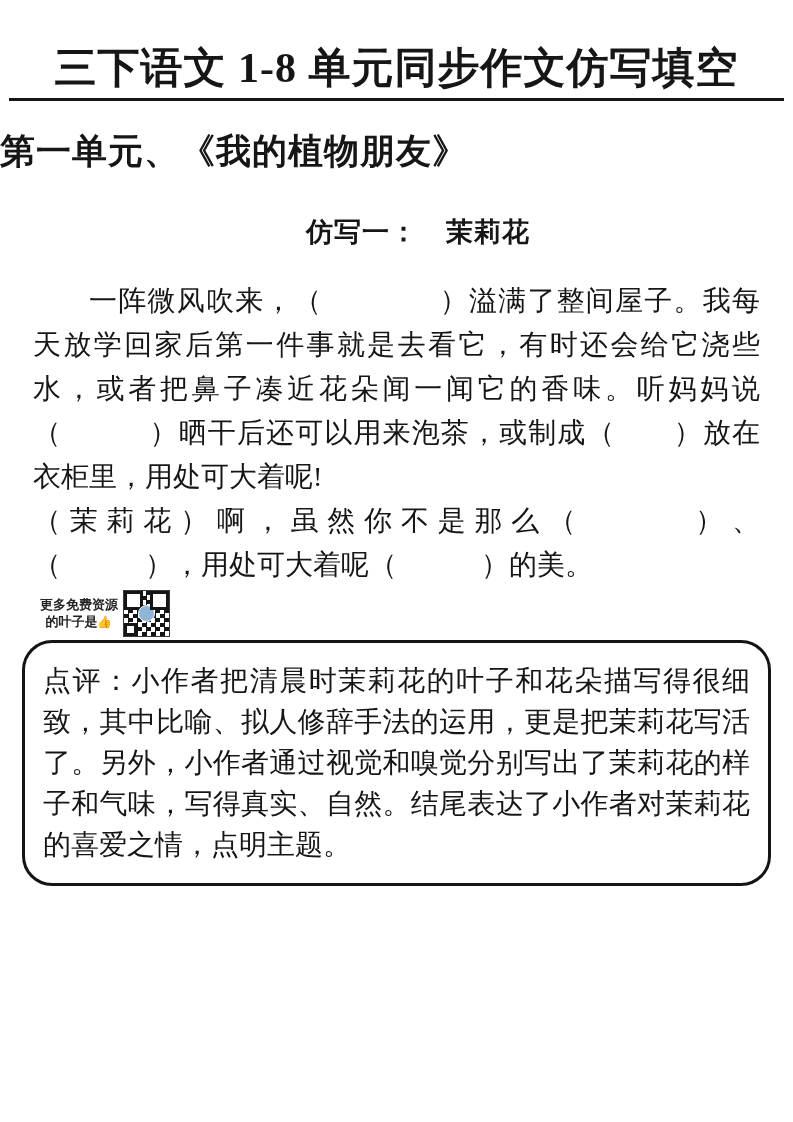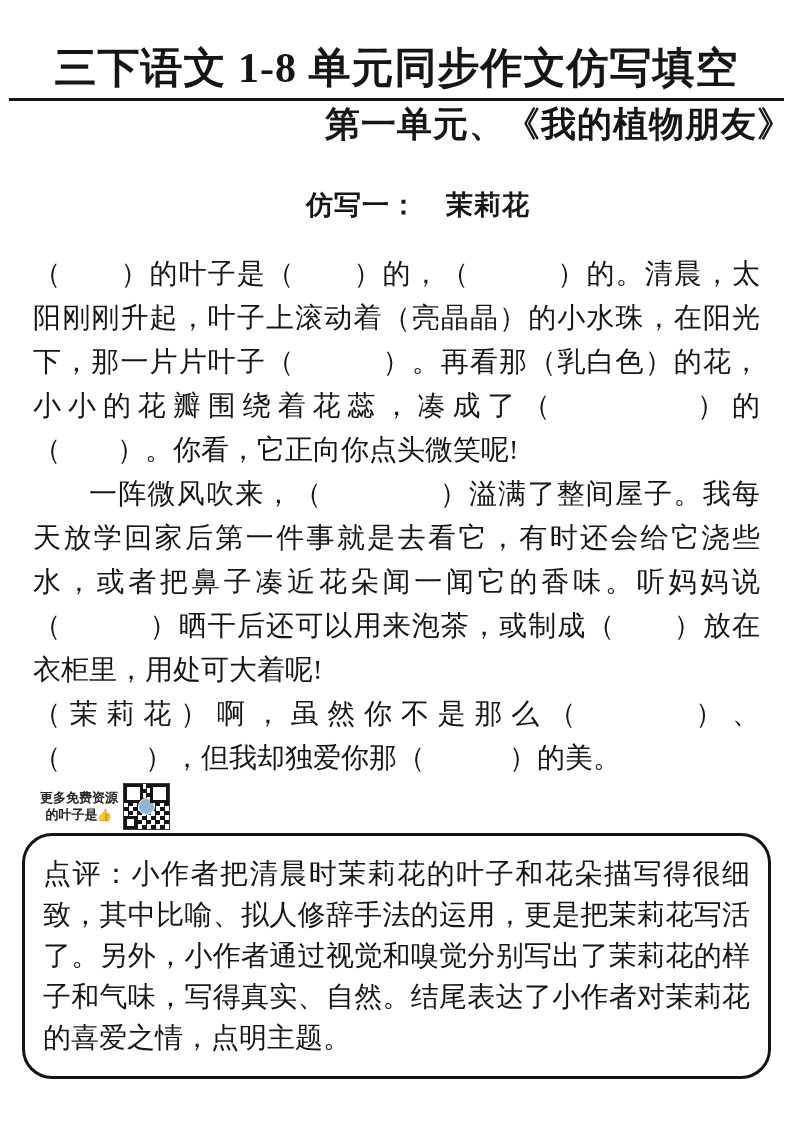--- a/index.html
+++ b/index.html
@@ -24,21 +24,22 @@
     font-weight:700;
     letter-spacing:1px;
     line-height:1.15;
   }
   .title-rule{
     border:0;
     border-top:3px solid #141414;
     margin:6px 9px 0 9px;
   }
   .unit-heading{
-    text-align:right;
+    margin-top:27px;
+    text-align:left;
     font-size:35px;
     font-weight:700;
     letter-spacing:1px;
   }
   .exercise-heading{
     margin-top:39px;
     text-align:center;
     font-size:27px;
     font-weight:700;
     letter-spacing:1px;
@@ -110,23 +111,22 @@
 
   <h1 class="doc-title">三下语文 1-8 单元同步作文仿写填空</h1>
 
   <hr class="title-rule">
 
   <h2 class="unit-heading">第一单元、《我的植物朋友》</h2>
 
   <h3 class="exercise-heading">仿写一：　茉莉花</h3>
 
   <div class="doc-body">
-    <p class="para">（　　）的叶子是（　　）的，（　　　）的。清晨，太阳刚刚升起，叶子上滚动着（亮晶晶）的小水珠，在阳光下，那一片片叶子（　　　）。再看那（乳白色）的花，小小的花瓣围绕着花蕊，凑成了（　　　　）的（　　）。你看，它正向你点头微笑呢!</p>
     <p class="para indent">一阵微风吹来，（　　　　）溢满了整间屋子。我每天放学回家后第一件事就是去看它，有时还会给它浇些水，或者把鼻子凑近花朵闻一闻它的香味。听妈妈说（　　　）晒干后还可以用来泡茶，或制成（　　）放在衣柜里，用处可大着呢!</p>
-    <p class="para">（茉莉花）啊，虽然你不是那么（　　　）、（　　　），但我却独爱你那（　　　）的美。</p>
+    <p class="para">（茉莉花）啊，虽然你不是那么（　　　）、（　　　），用处可大着呢（　　　）的美。</p>
   </div>
 
   <div class="qr-block">
     <div class="qr-label">
       <div>更多免费资源</div>
       <div><span>的叶子是</span><span class="thumb">👍</span></div>
     </div>
     <div class="qr-code">
       <i class="qr-corner"></i>
       <div class="qr-logo"></div>

